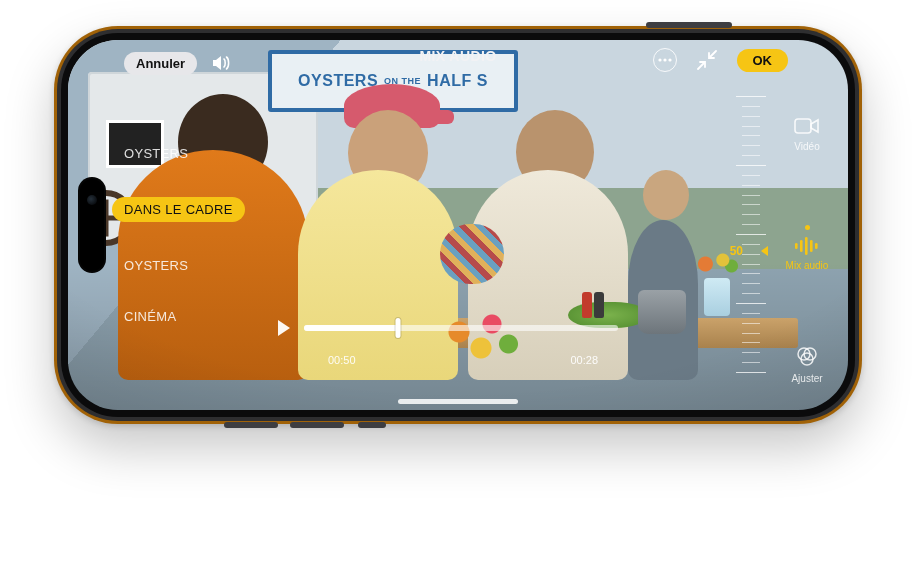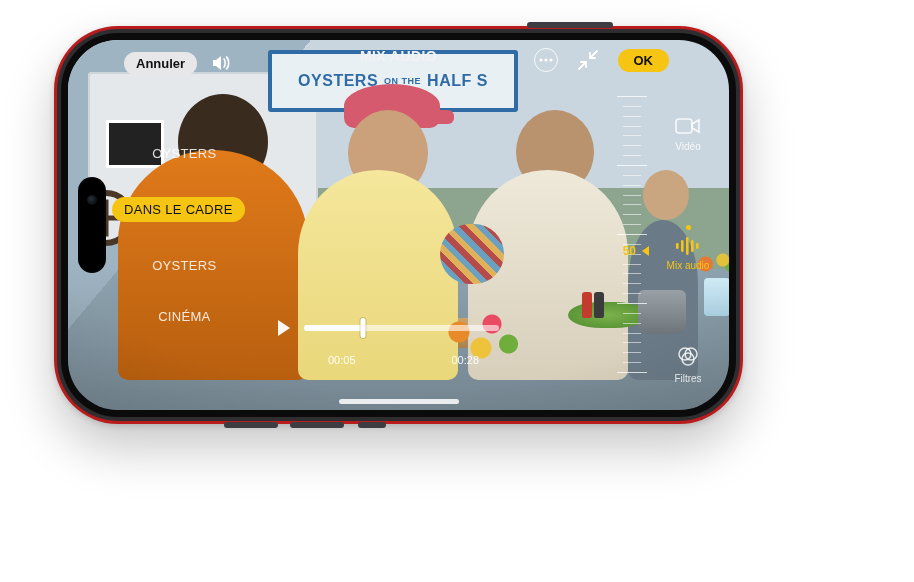--- a/index.html
+++ b/index.html
@@ -3,25 +3,24 @@
 <meta charset="utf-8">
 <style>
   * { box-sizing: border-box; margin: 0; padding: 0; }
   html, body { width: 914px; height: 582px; background: #fff; font-family: -apple-system, "Helvetica Neue", Helvetica, Arial, sans-serif; }
   .stage { position: relative; width: 914px; height: 582px; }
 
   
   .phone {
     position: absolute;
     left: 54px; top: 26px;
-    width: 689px; height: 398px;
+    width: 808px; height: 398px;
     border-radius: 64px;
-    background: #b91c1c;
+    background: #a16207;
     box-shadow: 0 24px 50px rgba(0,0,0,.22), 0 2px 6px rgba(0,0,0,.15);
-    text-align: center;
   }
   .phone-band { position:absolute; inset:3px; border-radius:61px; background:#2e2e30; }
   .phone-inner { position:absolute; inset:7px; border-radius:57px; background:#0b0b0c; }
   .screen {
     position:absolute; inset:14px; border-radius:50px; overflow:hidden;
     background:#000;
   }
   
   .island {
     position:absolute; left:10px; top:50%; transform:translateY(-50%);
@@ -133,21 +132,21 @@
   .tab.active { color:#f6c514; }
   .tab.active .bars rect { fill:#f6c514; }
   .tab .dot { width:5px; height:5px; border-radius:50%; background:#f6c514; margin-bottom:2px; display:none; }
   .tab.active .dot { display:block; }
 
   
   .ruler { position:absolute; right:82px; top:56px; bottom:38px; width:30px; }
   .ruler .ticks { position:absolute; inset:0; }
   .ruler .tick { position:absolute; left:6px; width:18px; height:1px; background:rgba(255,255,255,.55); }
   .ruler .tick.long { left:0; width:30px; background:rgba(255,255,255,.75); }
-  .ruler .indicator { position:absolute; right:-2px; top:56%; transform:translateY(-50%); display:flex; align-items:center; gap:6px; }
+  .ruler .indicator { position:absolute; right:-2px; top:56%; transform:translateY(-50%); display:flex; align-items:center; gap:18px; }
   .ruler .indicator .val { color:#f6c514; font-weight:700; font-size:12px; }
   .ruler .indicator .tri { width:0; height:0; border-top:5px solid transparent; border-bottom:5px solid transparent; border-right:7px solid #f6c514; }
 
   
   .scrubber { position:absolute; left:210px; right:230px; bottom:62px; height:40px; display:flex; align-items:center; }
   .play { width:0; height:0; border-left:12px solid rgba(255,255,255,.95); border-top:8px solid transparent; border-bottom:8px solid transparent; margin-right:14px; }
   .track { position:relative; flex:1; height:6px; border-radius:3px; background:rgba(255,255,255,.6); }
   .track .fill { position:absolute; left:0; top:0; bottom:0; width:30%; background:rgba(255,255,255,.95); border-radius:3px; }
   .track .handle { position:absolute; top:50%; left:30%; transform:translate(-50%,-50%); width:5px; height:20px; background:#fff; border-radius:3px; box-shadow:0 0 0 1px rgba(0,0,0,.15); }
   .times { position:absolute; left:260px; right:250px; bottom:44px; display:flex; justify-content:space-between; font-size:11px; color:rgba(255,255,255,.92); }
@@ -259,21 +258,21 @@
               <rect x="21" y="6" width="2.6" height="6" rx="1.3" fill="#f6c514"></rect>
             </svg>
             <span>Mix audio</span>
           </div>
           <div class="tab">
             <svg width="24" height="24" viewBox="0 0 24 24" stroke="rgba(255,255,255,.82)" stroke-width="1.5" fill="none">
               <circle cx="9" cy="10" r="6"></circle>
                 <circle cx="15" cy="10" r="6"></circle>
                 <circle cx="12" cy="15" r="6"></circle>
             </svg>
-            <span>Filtres</span>
+            <span>Ajuster</span>
           </div>
         </div>
 
         <div class="ruler">
           <div class="ticks" id="ruler-ticks">
               <div class="tick long" style="top: 0%;"></div>
               <div class="tick" style="top: 3.57143%;"></div>
               <div class="tick" style="top: 7.14286%;"></div>
               <div class="tick" style="top: 10.7143%;"></div>
               <div class="tick" style="top: 14.2857%;"></div>
@@ -309,21 +308,21 @@
         </div>
 
         <div class="scrubber">
           <span class="play"></span>
           <div class="track">
             <div class="fill" id="track-fill" style="width: 30%;"></div>
             <div class="handle" id="track-handle" style="left: 30%;"></div>
           </div>
         </div>
         <div class="times">
-          <span>00:05</span>
+          <span>00:50</span>
           <span>00:28</span>
         </div>
 
         <div class="home-indicator"></div>
       </div>
 
     </div>
   </div>
 </div>
 

